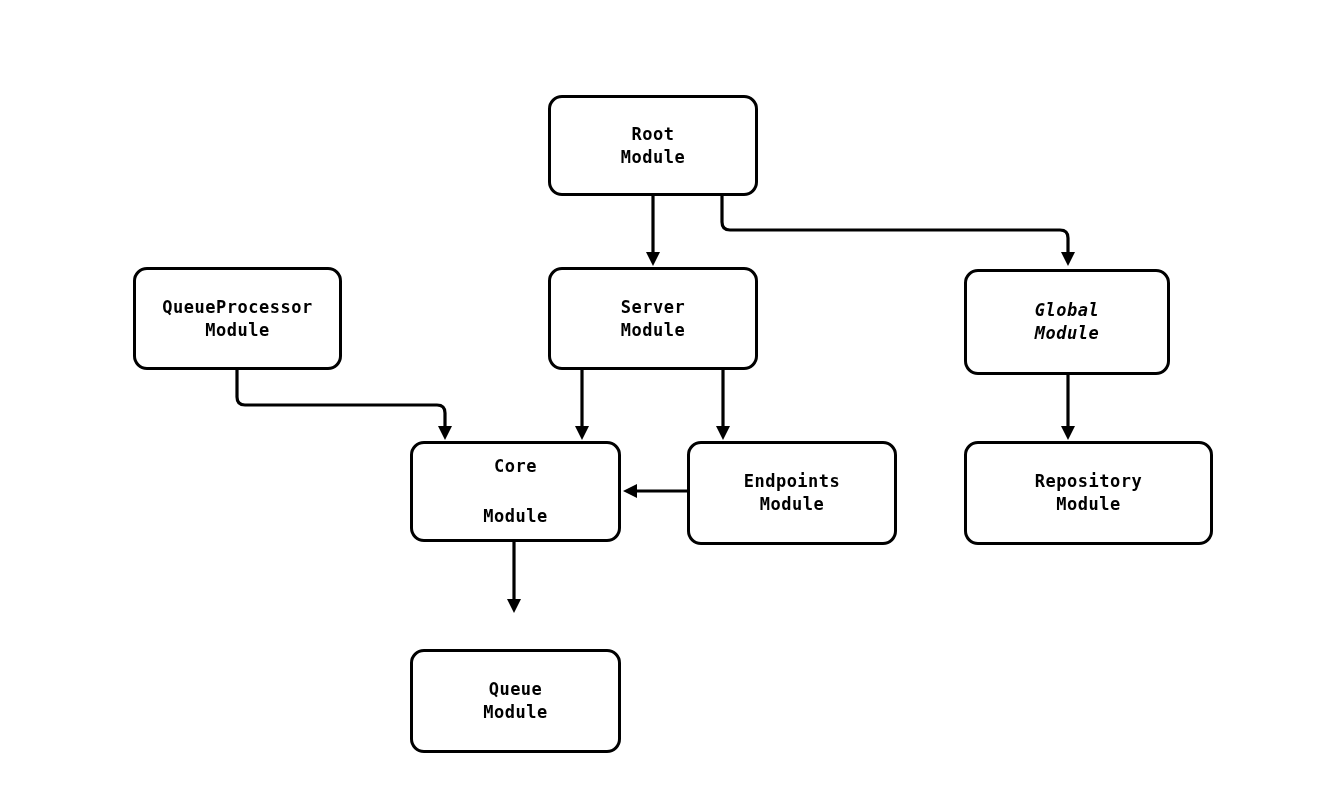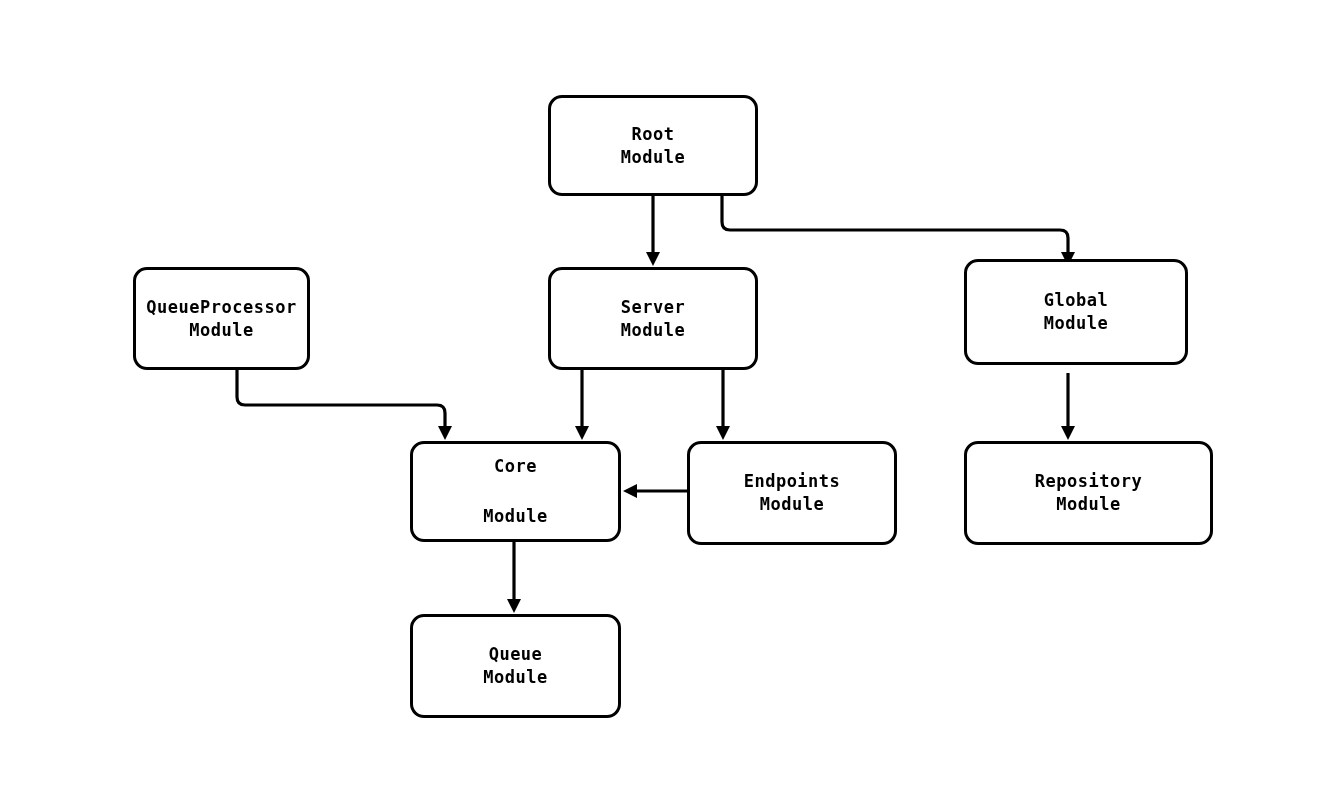--- a/index.html
+++ b/index.html
@@ -81,48 +81,48 @@
 
       <path d="M 514 542 L 514 599" marker-end="url(#arrow-down)"></path>
     </g>
   </svg>
 
   <div class="node" style="left:548px; top:95px; width:210px; height:101px;">
     <span class="node-line">Root</span>
     <span class="node-line">Module</span>
   </div>
 
-  <div class="node" style="left:133px; top:267px; width:177px; height:103px;">
+  <div class="node" style="left:133px; top:267px; width:209px; height:103px;">
     <span class="node-line">QueueProcessor</span>
     <span class="node-line">Module</span>
   </div>
 
   <div class="node" style="left:548px; top:267px; width:210px; height:103px;">
     <span class="node-line">Server</span>
     <span class="node-line">Module</span>
   </div>
 
-  <div class="node" style="left:964px; top:259px; width:224px; height:106px;">
+  <div class="node" style="left:964px; top:269px; width:206px; height:106px;font-style:italic;">
     <span class="node-line">Global</span>
     <span class="node-line">Module</span>
   </div>
 
   <div class="node" style="left:410px; top:441px; width:211px; height:101px;gap:27px;">
     <span class="node-line">Core</span>
     <span class="node-line">Module</span>
   </div>
 
   <div class="node" style="left:687px; top:441px; width:210px; height:104px;">
     <span class="node-line">Endpoints</span>
     <span class="node-line">Module</span>
   </div>
 
   <div class="node" style="left:964px; top:441px; width:249px; height:104px;">
     <span class="node-line">Repository</span>
     <span class="node-line">Module</span>
   </div>
 
-  <div class="node" style="left:410px; top:614px; width:211px; height:104px;">
+  <div class="node" style="left:410px; top:649px; width:211px; height:104px;">
     <span class="node-line">Queue</span>
     <span class="node-line">Module</span>
   </div>
 
 </div>
 
 </body></html>

